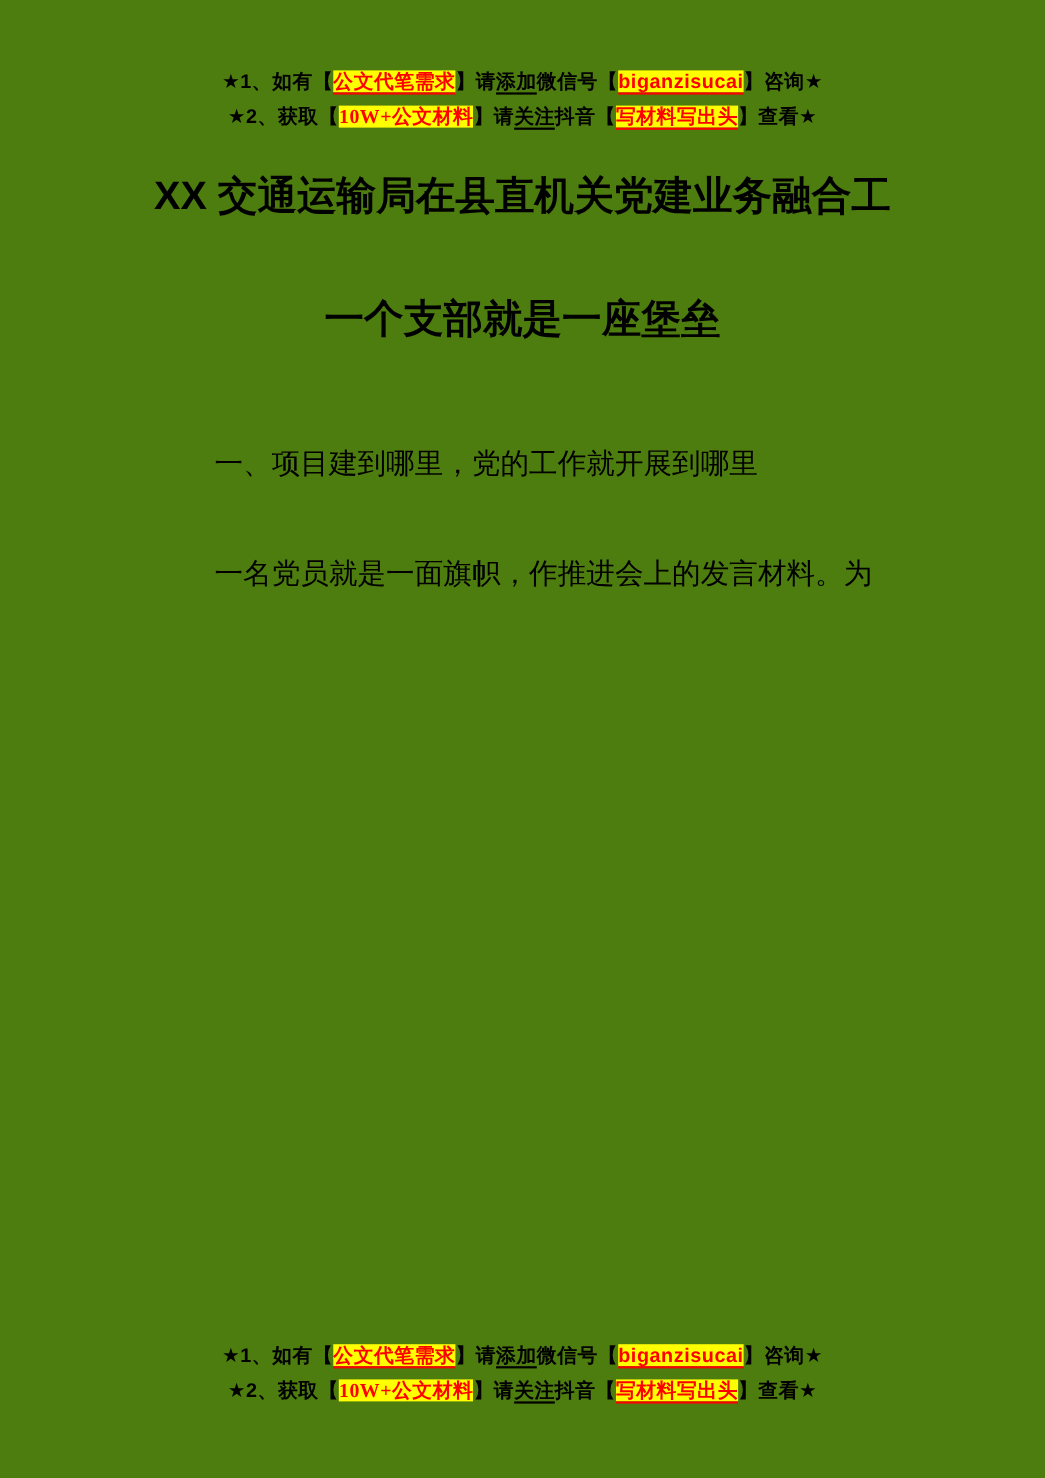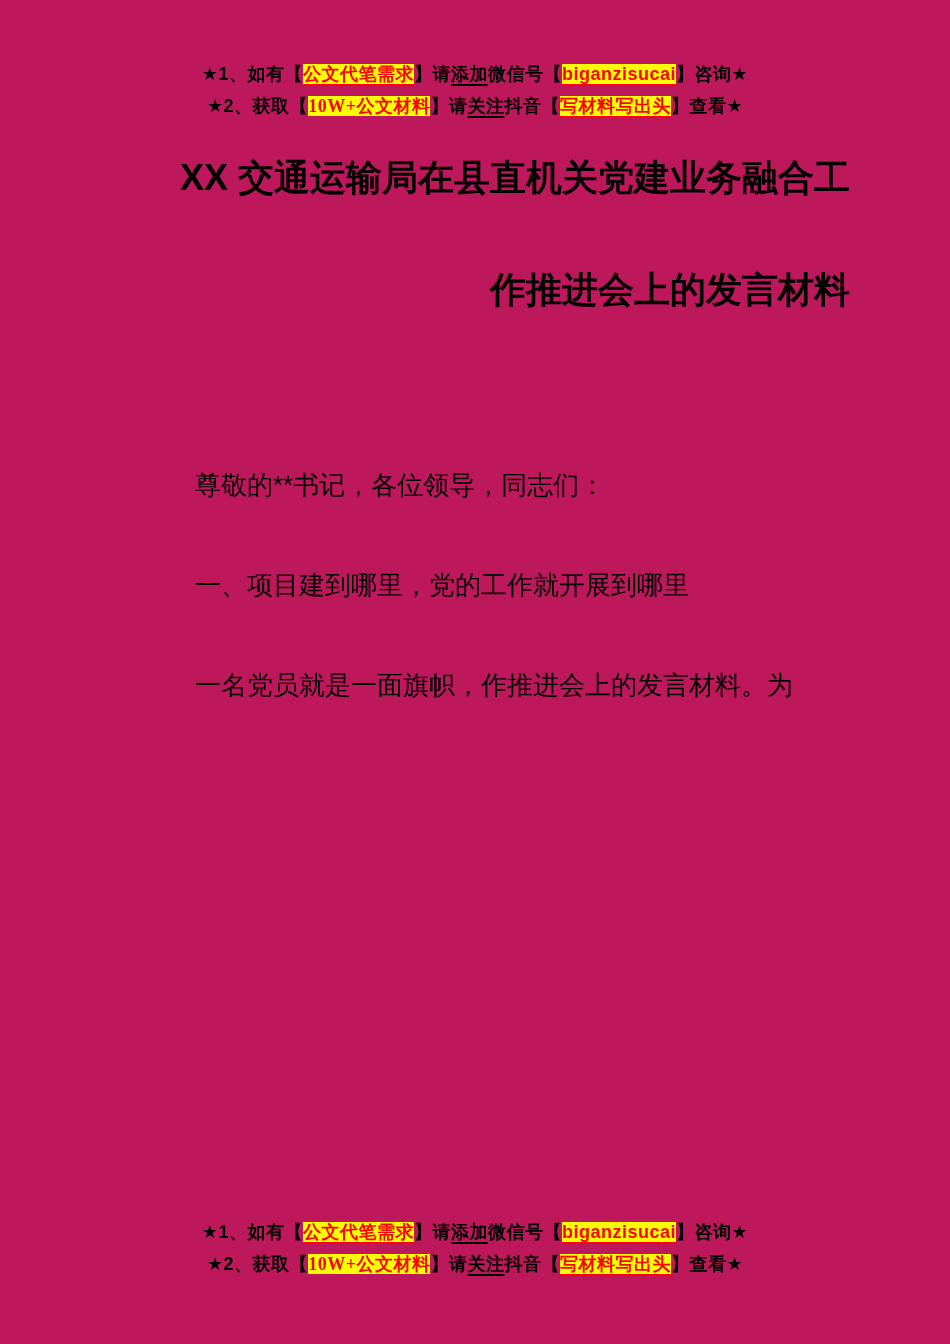--- a/index.html
+++ b/index.html
@@ -1,20 +1,20 @@
 <!DOCTYPE html>
 <html><head>
 <meta charset="utf-8">
 <style>
   html, body { margin: 0; padding: 0; background: #ffffff; }
   .page {
     position: relative;
     width: 950px;
     height: 1344px;
-    background: #be185d;
+    background: #4d7c0f;
     color: #000000;
     font-family: "Liberation Sans", "DejaVu Sans", sans-serif;
     overflow: hidden;
   }
   
   .notice {
     text-align: center;
     font-weight: 700;
     font-size: 18px;
     line-height: 32px;
@@ -43,21 +43,21 @@
     text-underline-offset: 4px;
   }
   
   .title {
     margin: 0 100px;
     font-size: 36px;
     font-weight: 700;
     text-align: center;
     line-height: 112px;
   }
-  .title-line { display: block; text-align: right; }
+  .title-line { display: block; }
   
   .bodytext {
     margin: 0 143px;
     font-size: 26px;
     line-height: 50px;
     text-align: justify;
     text-indent: 2em;
     font-weight: 400;
   }
   .greeting { margin-top: 114px; }
@@ -80,24 +80,23 @@
     <div>
       <span>★1、如有【</span><span class="hl-red-u">公文代笔需求</span><span>】请</span><span class="blk-u">添加</span><span>微信号【</span><span class="hl-red-u">biganzisucai</span><span>】咨询★</span>
     </div>
     <div>
       <span>★2、获取【</span><span class="hl-red">10W+公文材料</span><span>】请</span><span class="blk-u">关注</span><span>抖音【</span><span class="hl-red-u">写材料写出头</span><span>】查看★</span>
     </div>
   </div>
 
   <h1 class="title">
     <span class="title-line">XX 交通运输局在县直机关党建业务融合工</span>
-    <span class="title-line">作推进会上的发言材料</span>
+    <span class="title-line">一个支部就是一座堡垒</span>
   </h1>
 
-  <p class="bodytext greeting">尊敬的**书记，各位领导，同志们：</p>
 
 
   <h2 class="section-heading">一、项目建到哪里，党的工作就开展到哪里</h2>
 
   <p class="bodytext para-gap">一名党员就是一面旗帜，作推进会上的发言材料。为</p>
 
   <div class="notice notice-bottom">
     <div>
       <span>★1、如有【</span><span class="hl-red-u">公文代笔需求</span><span>】请</span><span class="blk-u">添加</span><span>微信号【</span><span class="hl-red-u">biganzisucai</span><span>】咨询★</span>
     </div>

